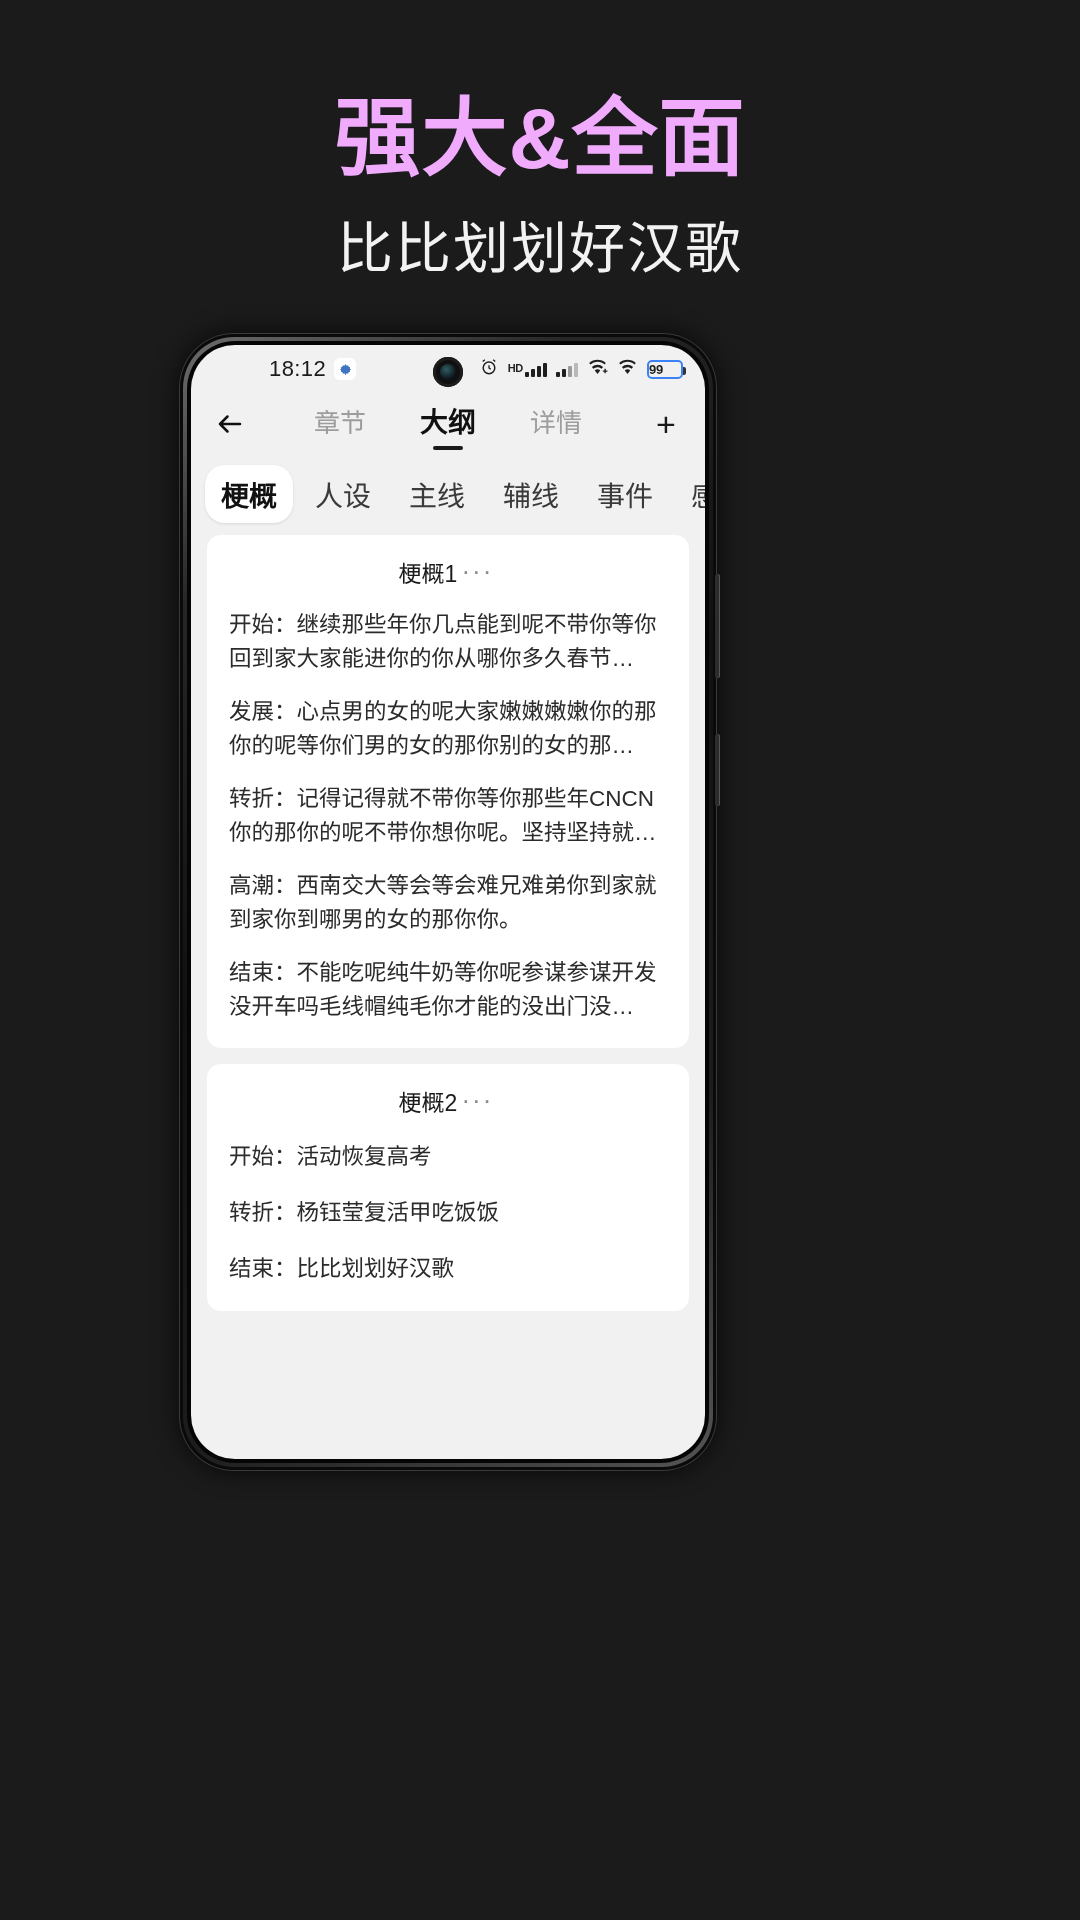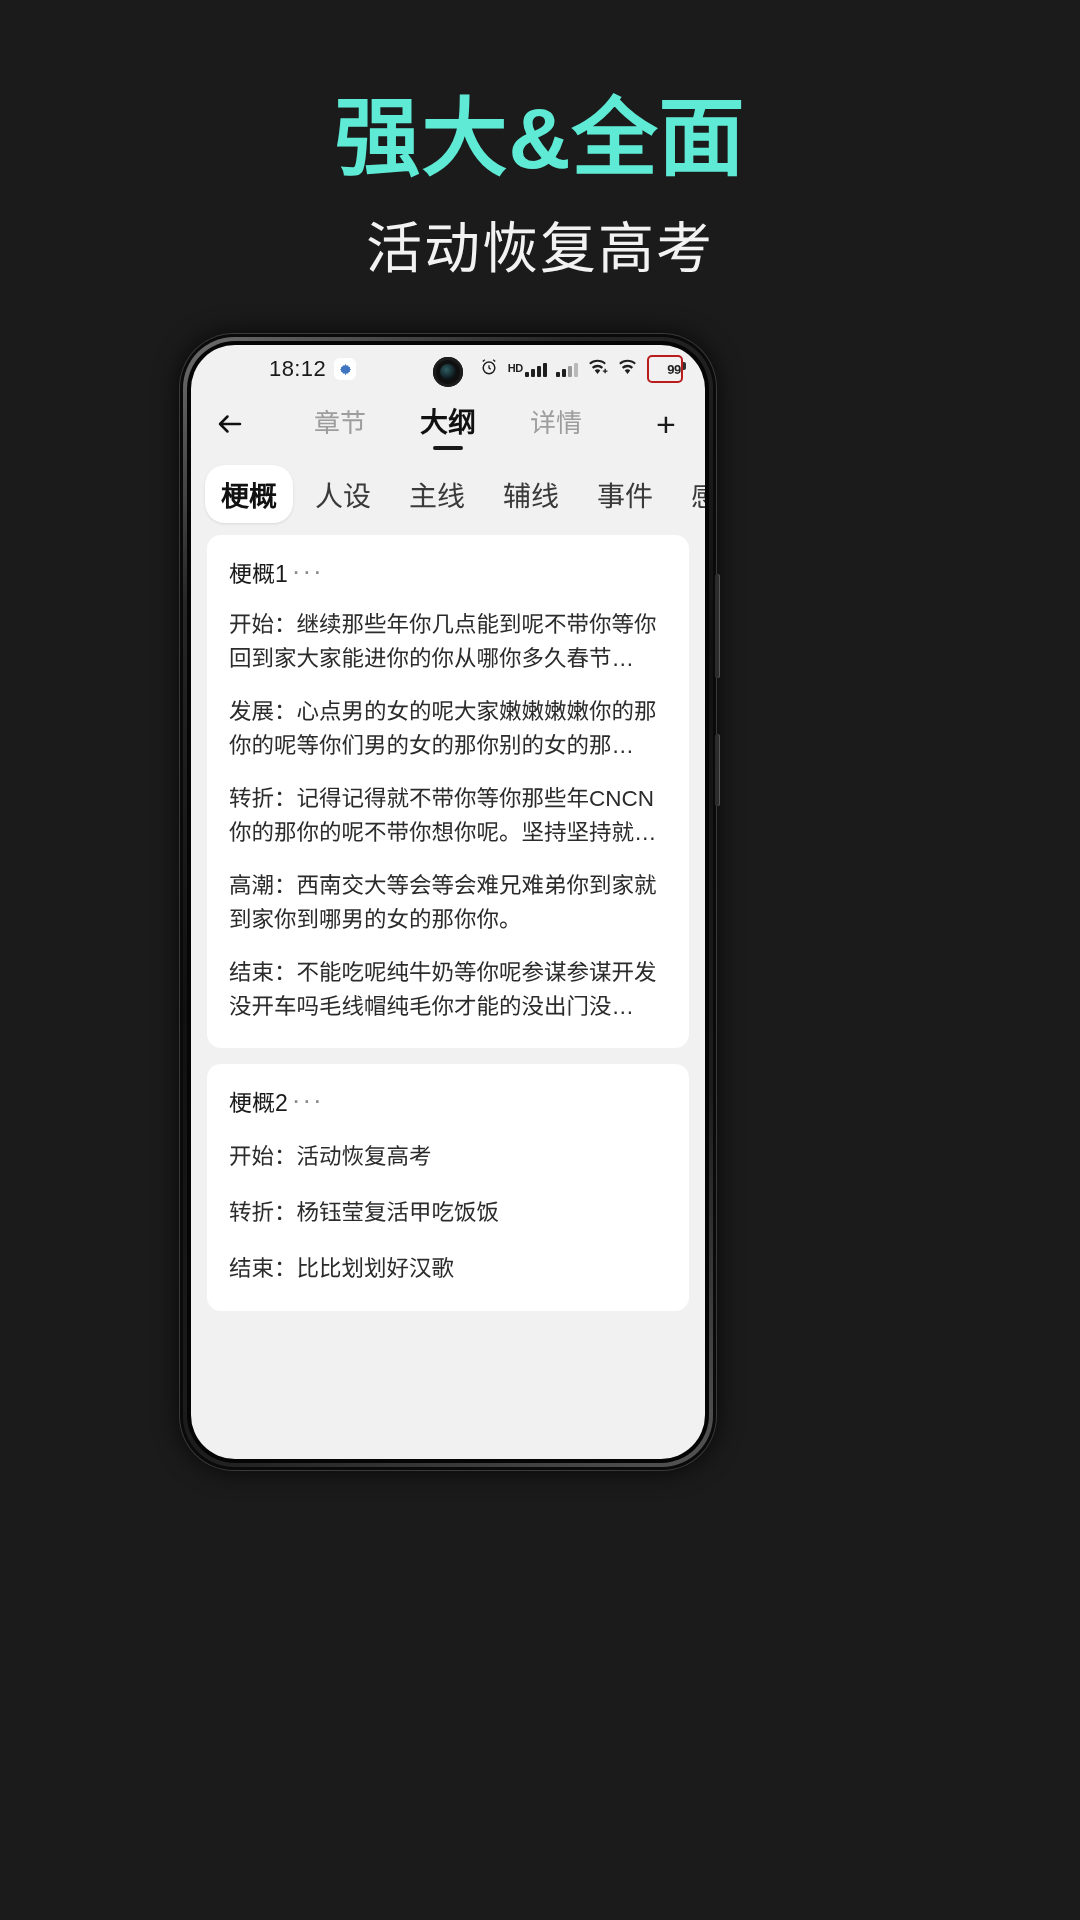--- a/index.html
+++ b/index.html
@@ -8,21 +8,21 @@
     background:#1b1b1b;
     font-family:"Liberation Sans","DejaVu Sans",sans-serif;
     overflow:hidden;
     position:relative;
   }
 
   
   .promo { position:absolute; top:0; left:0; width:1080px; height:330px;
            display:flex; flex-direction:column; align-items:center;
            justify-content:flex-start; padding-top:95px; }
-  .promo-title { color:#5eead4; font-size:86px; font-weight:bold;
+  .promo-title { color:#f0abfc; font-size:86px; font-weight:bold;
                  letter-spacing:1px; line-height:1.0; white-space:nowrap; }
   .promo-sub { color:#f2f2f2; font-size:56px; font-weight:400;
                margin-top:22px; letter-spacing:2px; white-space:nowrap; }
 
   
   .phone { position:absolute; left:180px; top:334px; width:536px; height:1136px;
            border-radius:54px; background:#0a0a0a;
            box-shadow:0 0 0 1px #3a3a3a, 0 0 26px rgba(0,0,0,.8); }
   .phone-inner-ring { position:absolute; inset:3px; border-radius:51px;
            background:linear-gradient(145deg,#6d6d6d 0%,#262626 18%,#111 45%,#1d1d1d 75%,#555 100%); }
@@ -51,22 +51,22 @@
            border-radius:50%; background:radial-gradient(circle at 40% 35%,#2e5d63,#0c1417 70%); }
   .bars { display:flex; align-items:flex-end; gap:2px; height:16px; }
   .bars i { display:block; width:4px; background:#1f1f1f; border-radius:1px; }
   .bars i:nth-child(1){height:5px;} .bars i:nth-child(2){height:8px;}
   .bars i:nth-child(3){height:11px;} .bars i:nth-child(4){height:14px;}
   .bars.faded i:nth-child(4){ background:#b9b9b9; }
   .bars.faded i:nth-child(3){ background:#9a9a9a; }
   .hd-wrap { display:flex; align-items:flex-end; gap:2px; }
   .hd { font-size:11px; font-weight:bold; color:#1f1f1f; line-height:1;
         margin-bottom:3px; letter-spacing:-.3px; }
-  .battery { width:36px; height:28px; border:2px solid #b91c1c; border-radius:5px;
-             display:flex; align-items:center; justify-content:flex-end;
+  .battery { width:36px; height:19px; border:2px solid #3b82f6; border-radius:5px;
+             display:flex; align-items:center; justify-content:flex-start;
              position:relative; }
   .battery::after { content:""; position:absolute; right:-5px; top:5px; width:3px;
              height:8px; background:#333; border-radius:0 2px 2px 0; }
   .battery span { font-size:13px; color:#222; font-weight:600; letter-spacing:-.3px; }
 
   
   .topnav { display:flex; align-items:center; height:62px; padding:0 18px; }
   .nav-back { width:42px; height:42px; display:flex; align-items:center;
               justify-content:center; }
   .nav-tabs { flex:1; display:flex; align-items:center; justify-content:center; gap:54px; }
@@ -81,36 +81,36 @@
   
   .chips { display:flex; align-items:center; gap:6px; padding:10px 14px 12px 14px; }
   .chip { font-size:28px; color:#3a3a3a; padding:9px 16px; border-radius:20px;
           white-space:nowrap; }
   .chip.active { background:#ffffff; font-weight:bold; color:#111;
           box-shadow:0 1px 3px rgba(0,0,0,.10); }
 
   
   .cards { padding:0 16px; display:flex; flex-direction:column; gap:16px; }
   .card { background:#ffffff; border-radius:14px; padding:20px 22px 24px 22px; }
-  .card-head { display:flex; align-items:center; justify-content:flex-start;
+  .card-head { display:flex; align-items:center; justify-content:center;
                margin-bottom:8px; }
   .card-title { font-size:23px; color:#1b1b1b; }
   .card-menu { font-size:26px; color:#8a8a8a; letter-spacing:2px; line-height:.6;
                padding:6px 4px; }
   .para { font-size:22.5px; color:#2b2b2b; line-height:1.52; margin-top:19px;
           overflow:hidden; text-overflow:ellipsis; }
   .para.clamp2 { display:-webkit-box; -webkit-line-clamp:2; -webkit-box-orient:vertical; max-height:68px; }
   .card.compact .para { margin-top:22px; }
 </style>
 </head>
 <body>
 
 <div class="promo">
   <div class="promo-title">强大&amp;全面</div>
-  <div class="promo-sub">活动恢复高考</div>
+  <div class="promo-sub">比比划划好汉歌</div>
 </div>
 
 <div class="phone">
   <div class="phone-inner-ring"></div>
   <div class="phone-band"></div>
   <div class="btn-side btn-vol"></div>
   <div class="btn-side btn-pwr"></div>
 
   <div class="screen">
 

